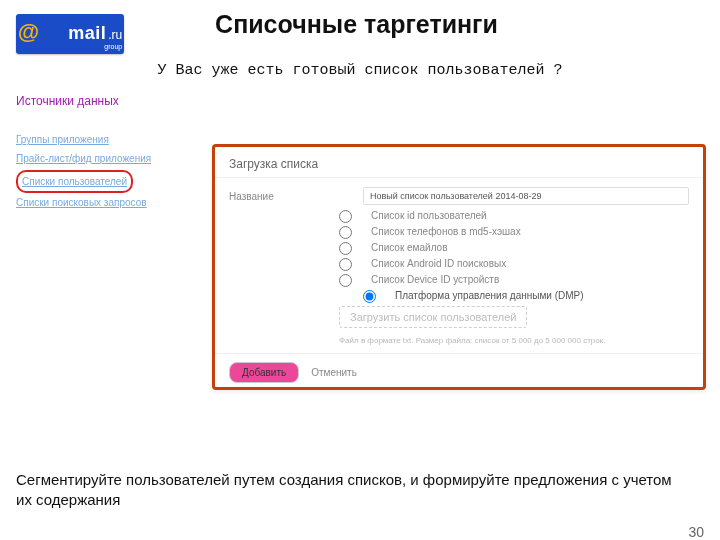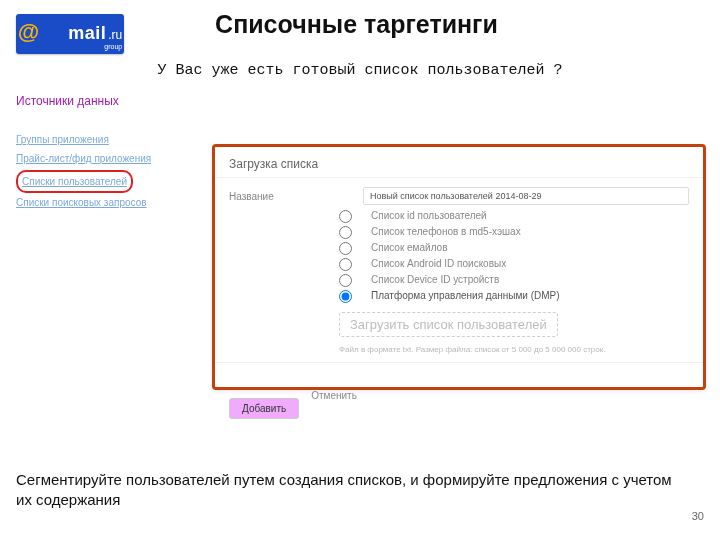--- a/index.html
+++ b/index.html
@@ -112,68 +112,67 @@
     border-radius: 2px;
     height: 18px;
     padding: 1px 6px;
     font-size: 9px;
     color:#555;
     box-sizing: border-box;
   }
   .radio-list { margin-left: 110px; }
   .radio-item { display:flex; align-items:flex-start; gap:19px; margin: 3px 0; filter: blur(0.4px); }
   .radio-item input { margin:0; }
-  .radio-item.sel { color:#555; }
+  .radio-item.sel { color:#555;margin-left:24px; }
   .upload-btn {
     margin-left: 110px;
-    margin-top: 6px;
+    margin-top: 0;
     border: 1px dashed #cfcfcf;
     color: #bdbdbd;
-    font-size: 13px;
+    font-size: 11px;
     padding: 4px 10px;
     display: inline-block;
     border-radius: 3px;
     filter: blur(0.3px);
   }
   .hint {
     margin-left: 110px;
     margin-top: 8px;
     font-size: 8px;
     color: #b9b9b9;
     filter: blur(0.3px);
   }
   .panel-footer {
     padding: 8px 14px;
     display: flex;
     gap: 12px;
     align-items: center;
   }
   .btn-primary {
     border: 1px solid #ccc;
-    background: #f0abfc;
+    background: #ec4899;
     color:#333;
     font-size: 10px;
     padding: 4px 12px;
-    border-radius: 3px;
-    margin-top: 27px;
+    border-radius: 8px;
   }
   .btn-link { color:#888; font-size:10px; }
   .bottom-text {
     position: absolute;
     top: 470px;
     left: 16px;
     right: 30px;
     font-size: 15px;
     line-height: 1.35;
   }
   .page-num {
     position: absolute;
     right: 16px;
-    bottom: 18px;
-    font-size: 11px;
+    bottom: 0;
+    font-size: 14px;
     color: #666;
   }
 </style>
 </head>
 <body>
 
 <div class="logo">
   <div>
     <div class="logo-text">
       <span class="logo-at">@</span>

